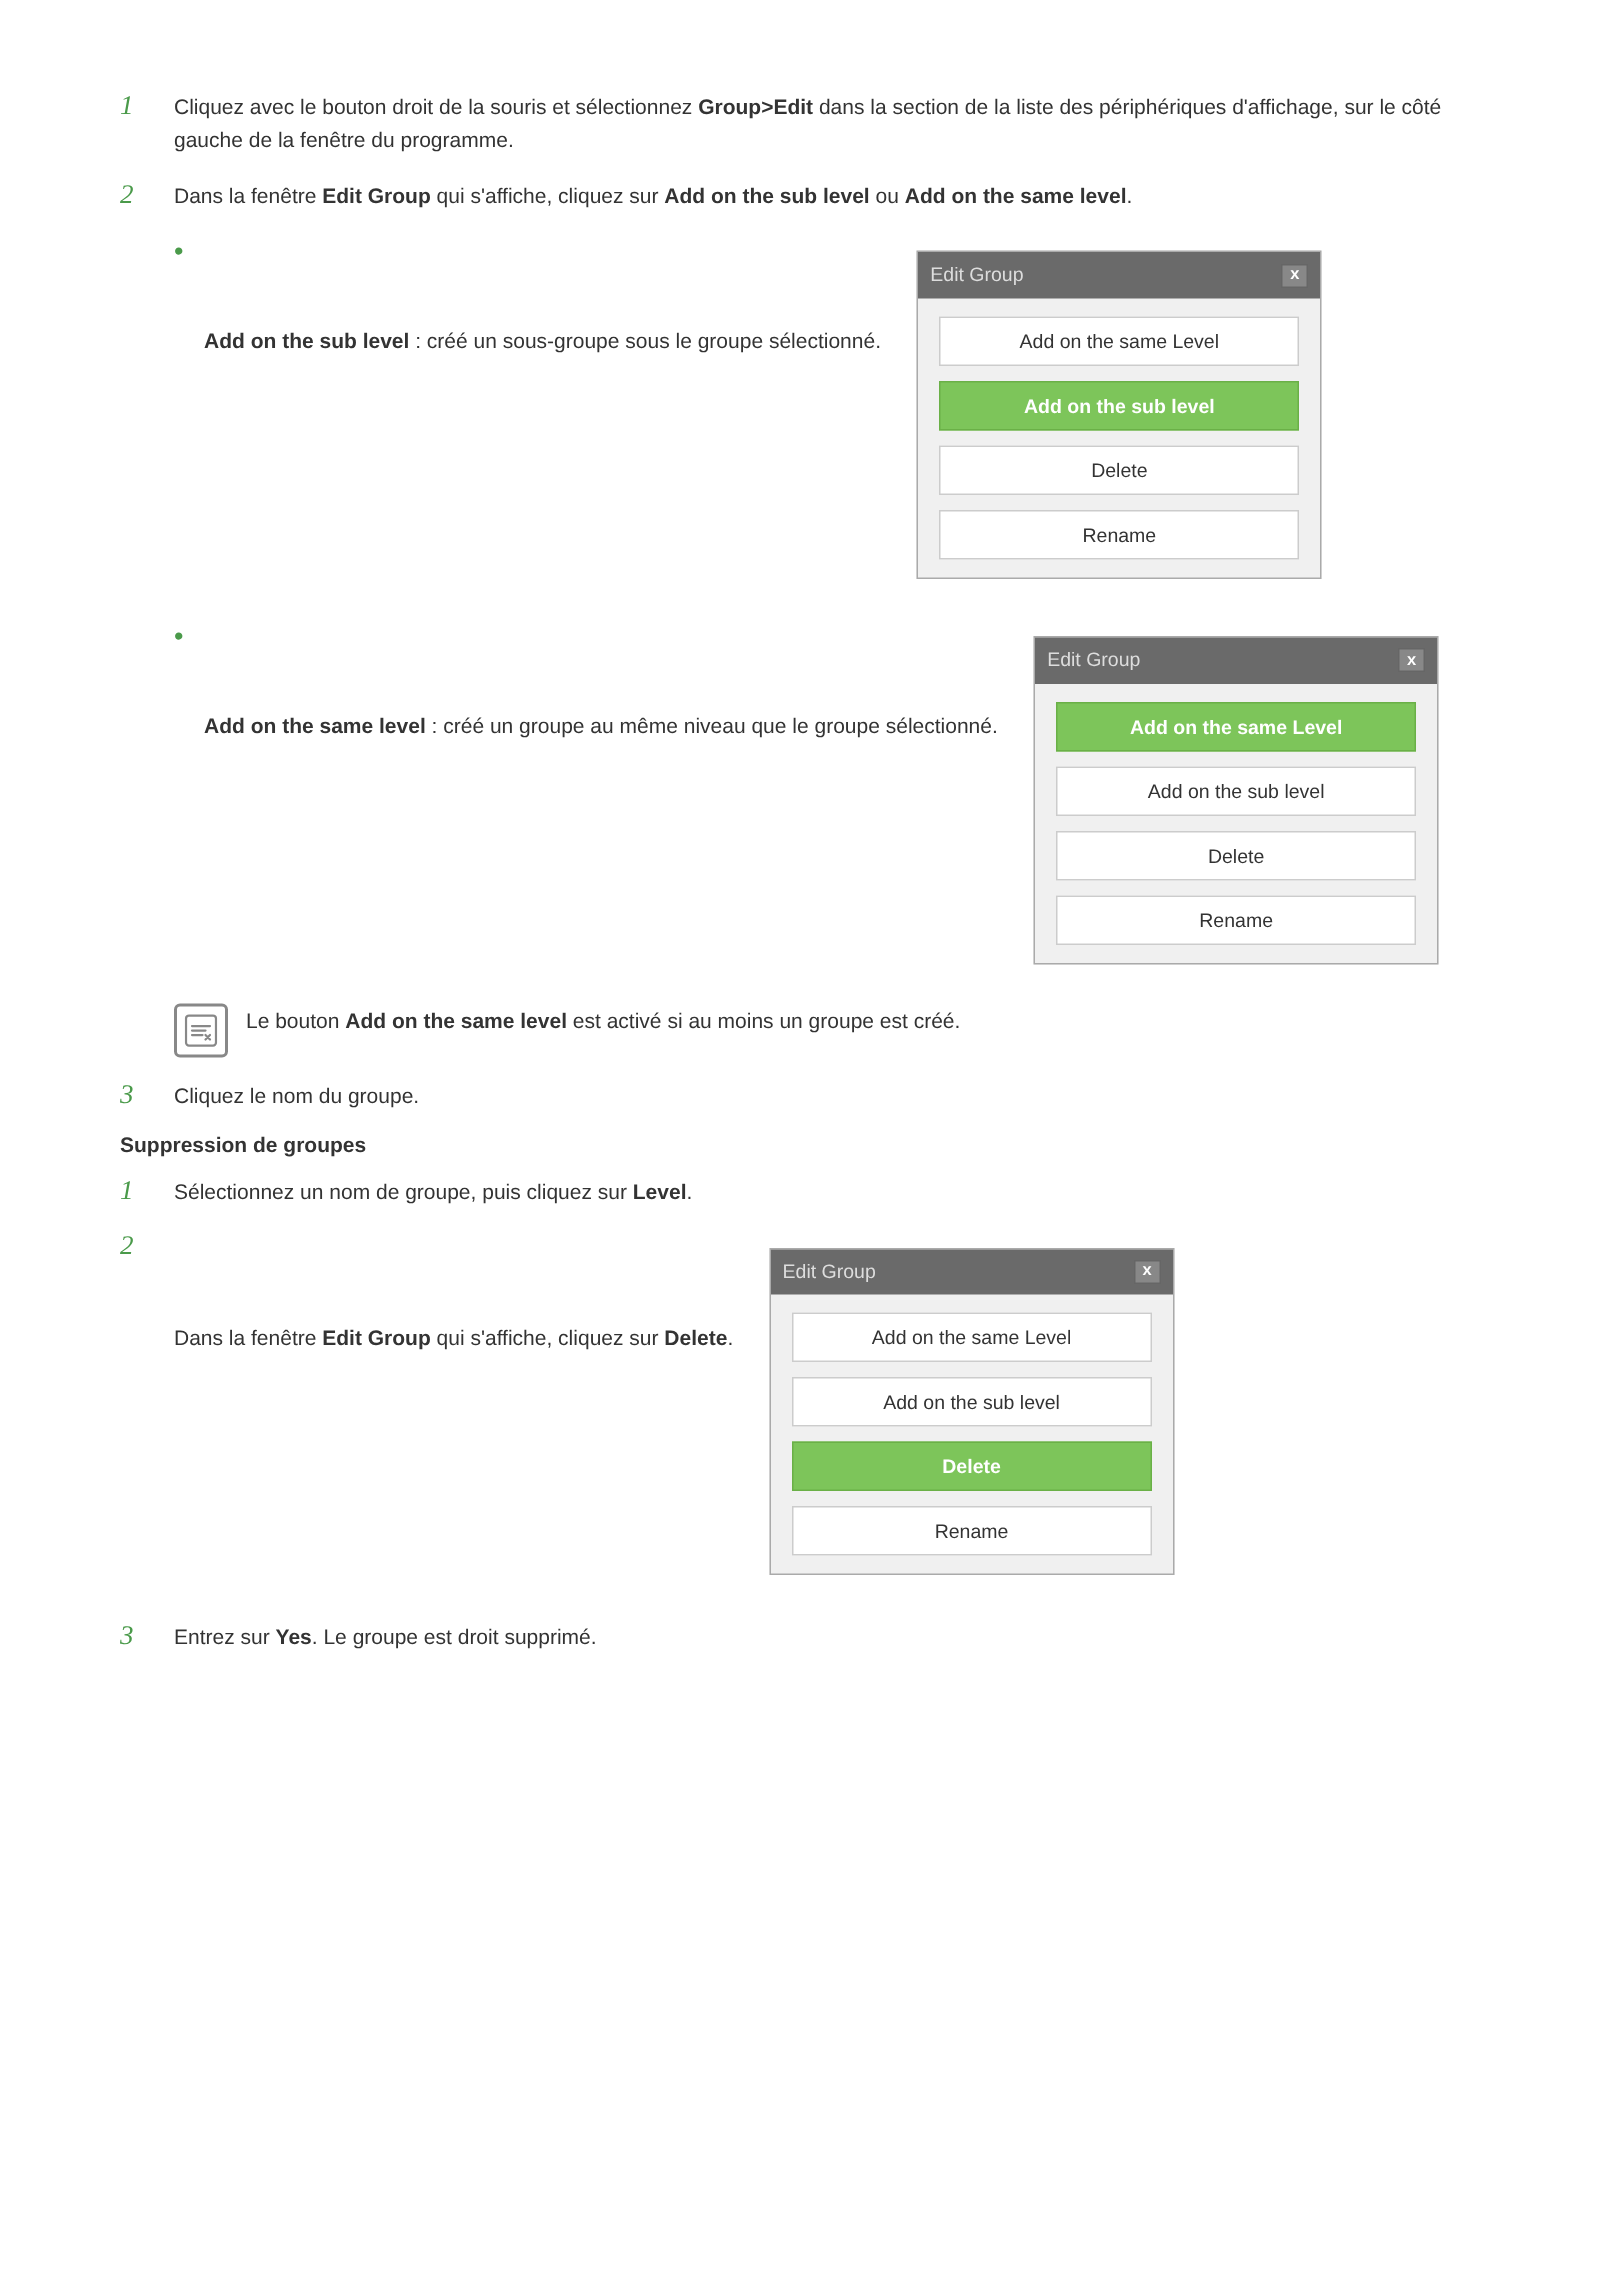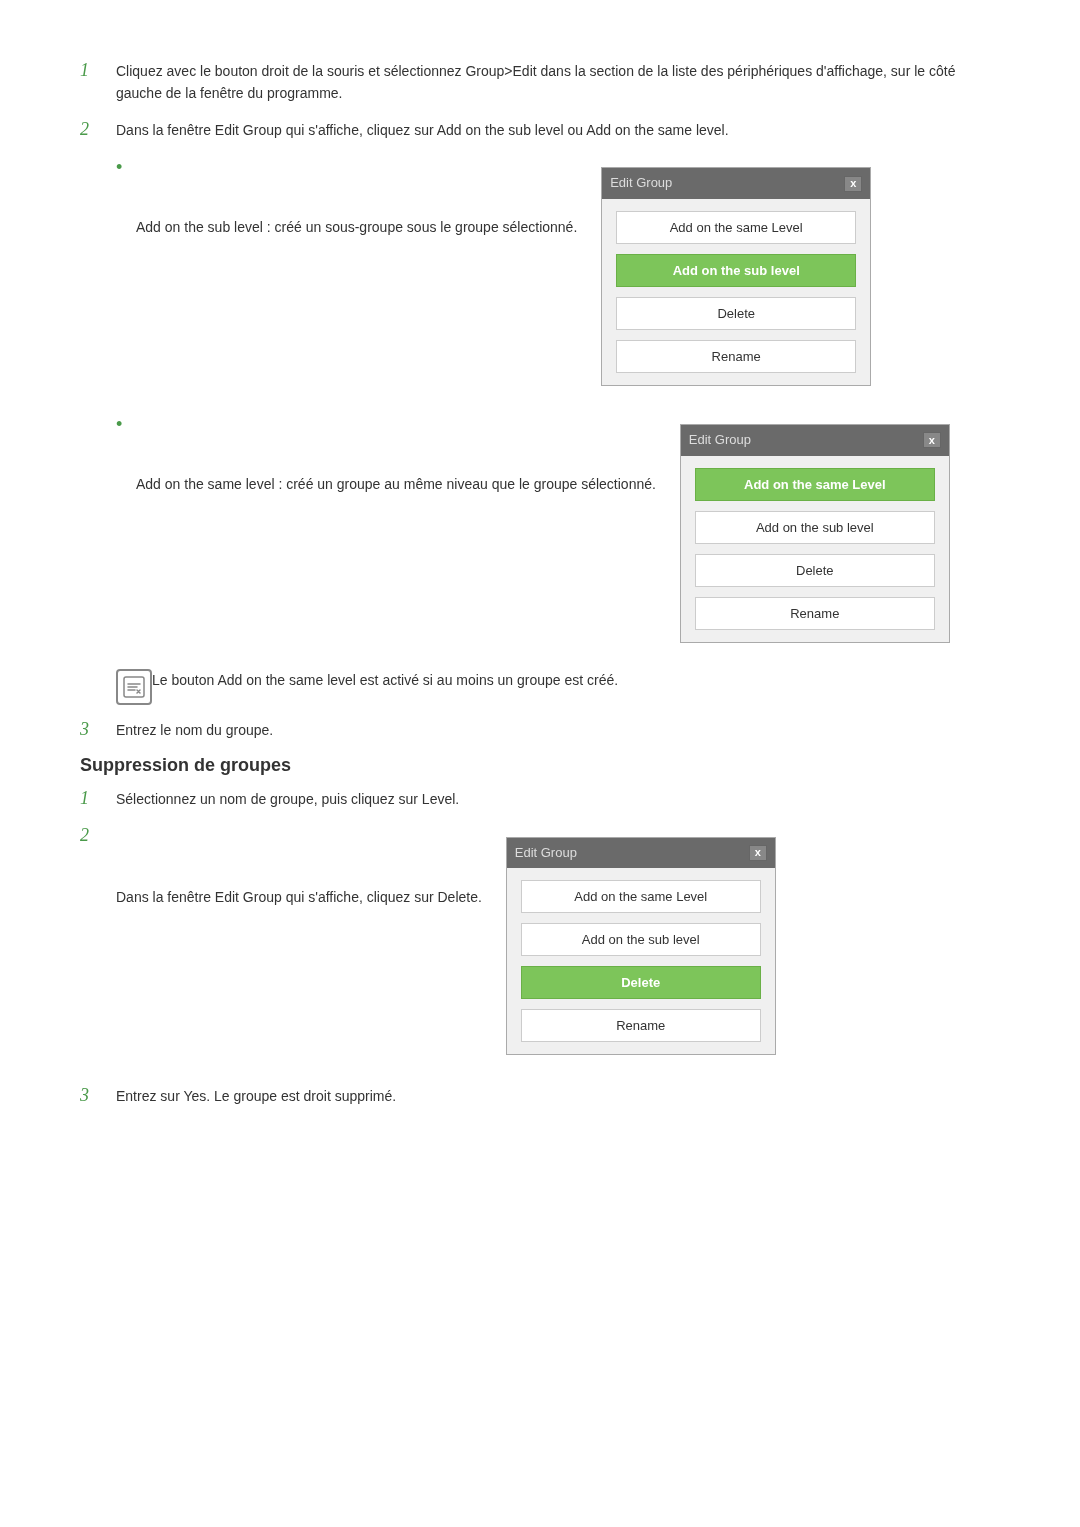--- a/index.html
+++ b/index.html
@@ -31,21 +31,21 @@
       margin-bottom: 10px;
       align-items: flex-start;
     }
     .bullet {
       color: #4a9a4a;
       font-size: 18px;
       min-width: 20px;
       margin-top: 2px;
     }
     .bullet-content { flex: 1; line-height: 1.6; }
-    b { font-weight: normal; }
+    b { font-weight: bold; }
     .dialog-wrapper {
       margin: 12px 0 16px 20px;
       display: inline-block;
     }
     .dialog {
       border: 1px solid #aaa;
       background: #f0f0f0;
       width: 270px;
     }
     .dialog-title-bar {
@@ -89,41 +89,42 @@
     }
     .dialog-btn.active-green {
       background: #7dc55a;
       border: 1px solid #6ab047;
       color: #fff;
       font-weight: bold;
     }
     .note-box {
       display: flex;
       align-items: flex-start;
+      gap: 12px;
       margin-left: 36px;
       margin-bottom: 14px;
     }
     .note-icon {
       width: 36px;
       height: 36px;
       border: 2px solid #888;
       border-radius: 4px;
       display: flex;
       align-items: center;
       justify-content: center;
       flex-shrink: 0;
       font-size: 18px;
       color: #555;
     }
     .note-text { line-height: 1.6; }
     .section-heading {
       font-weight: bold;
       margin-bottom: 12px;
       margin-top: 6px;
-      font-size: 18px;
+      font-size: 14px;
     }
   </style>
 </head>
 <body>
 
 <div class="numbered-item">
   <div class="number">1</div>
   <div class="content">
     <span>Cliquez avec le bouton droit de la souris et sélectionnez </span><b>Group&gt;Edit</b><span> dans la section de la liste des périphériques d'affichage, sur le côté gauche de la fenêtre du programme.</span>
   </div>
@@ -189,21 +190,21 @@
     </svg>
   </div>
   <div class="note-text">
     <span>Le bouton </span><b>Add on the same level</b><span> est activé si au moins un groupe est créé.</span>
   </div>
 </div>
 
 <div class="numbered-item">
   <div class="number">3</div>
   <div class="content">
-    <span>Entrez le nom du groupe.</span>
+    <span>Cliquez le nom du groupe.</span>
   </div>
 </div>
 
 <div class="section-heading">
   <span>Suppression de groupes</span>
 </div>
 
 <div class="numbered-item">
   <div class="number">1</div>
   <div class="content">

